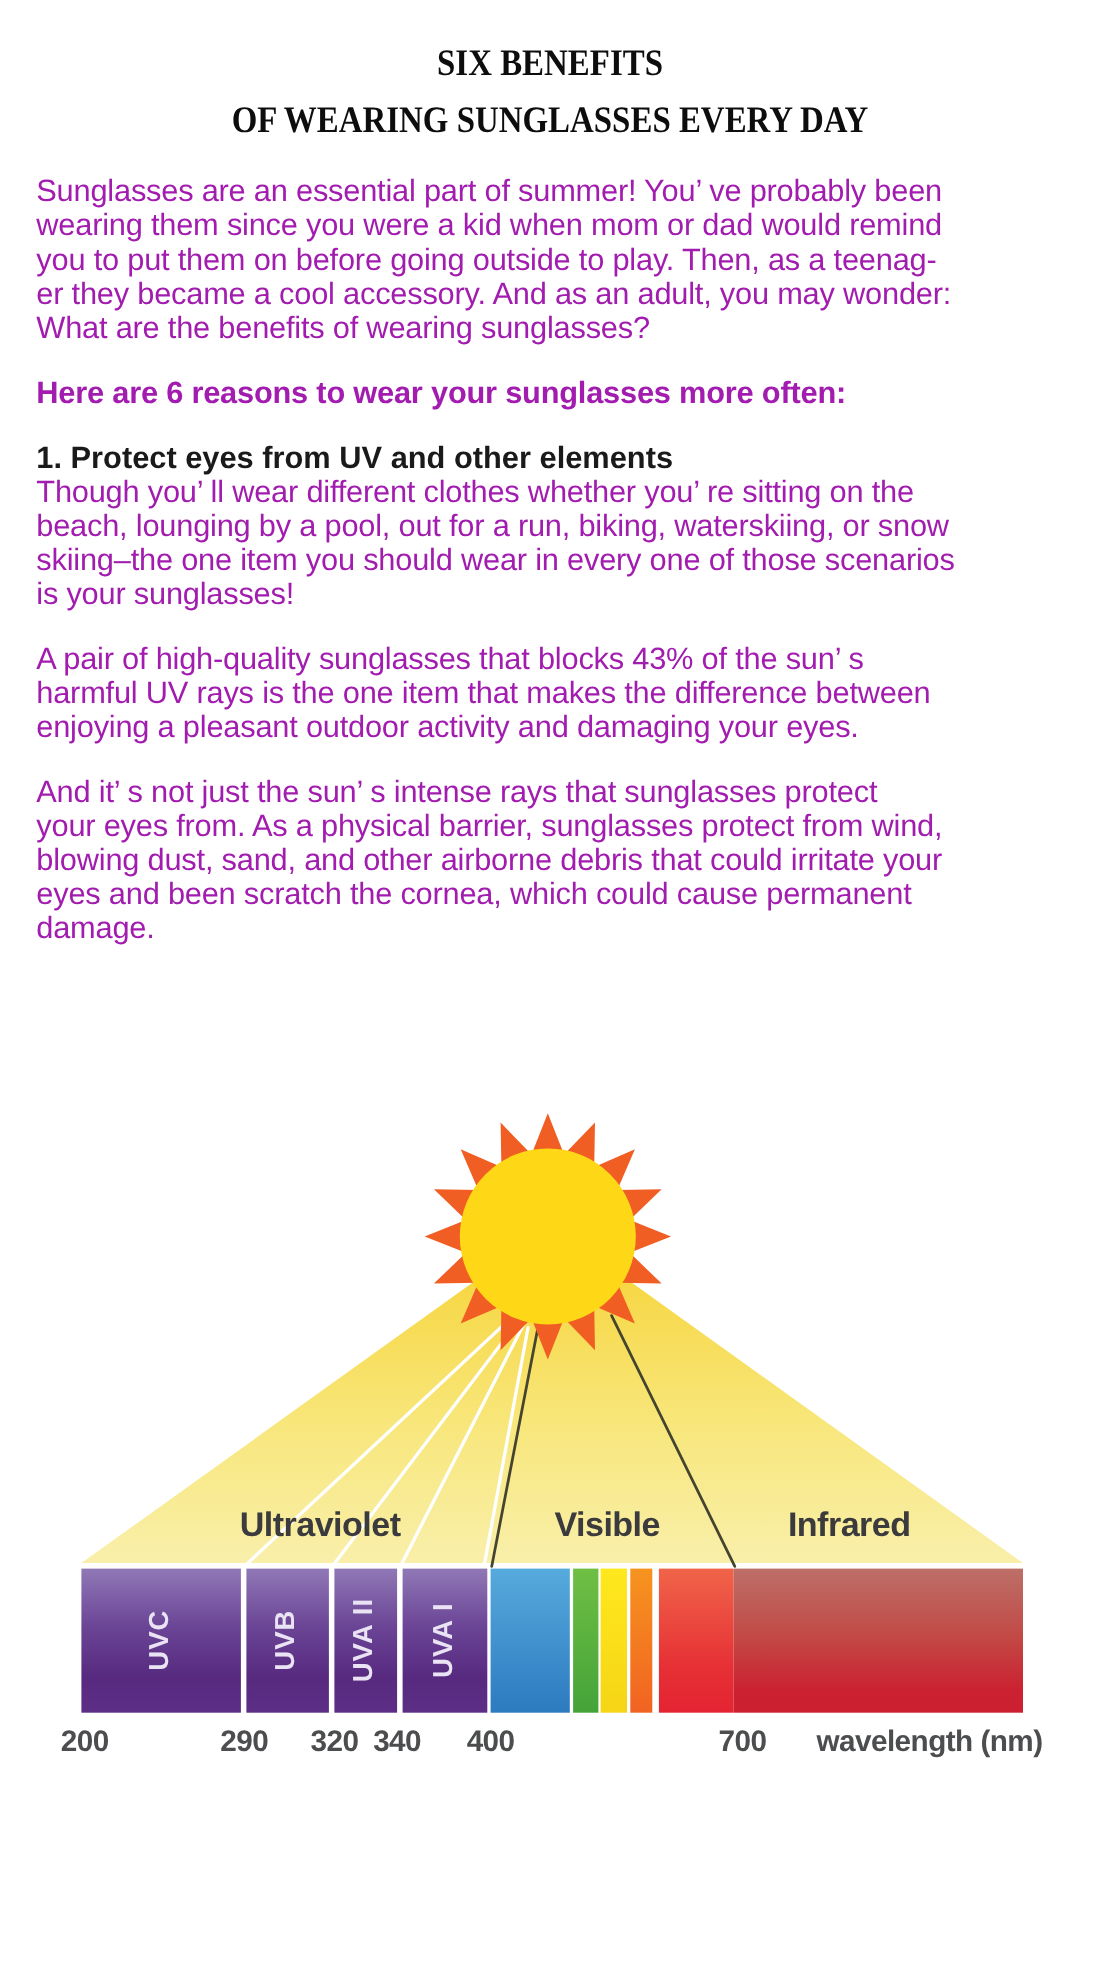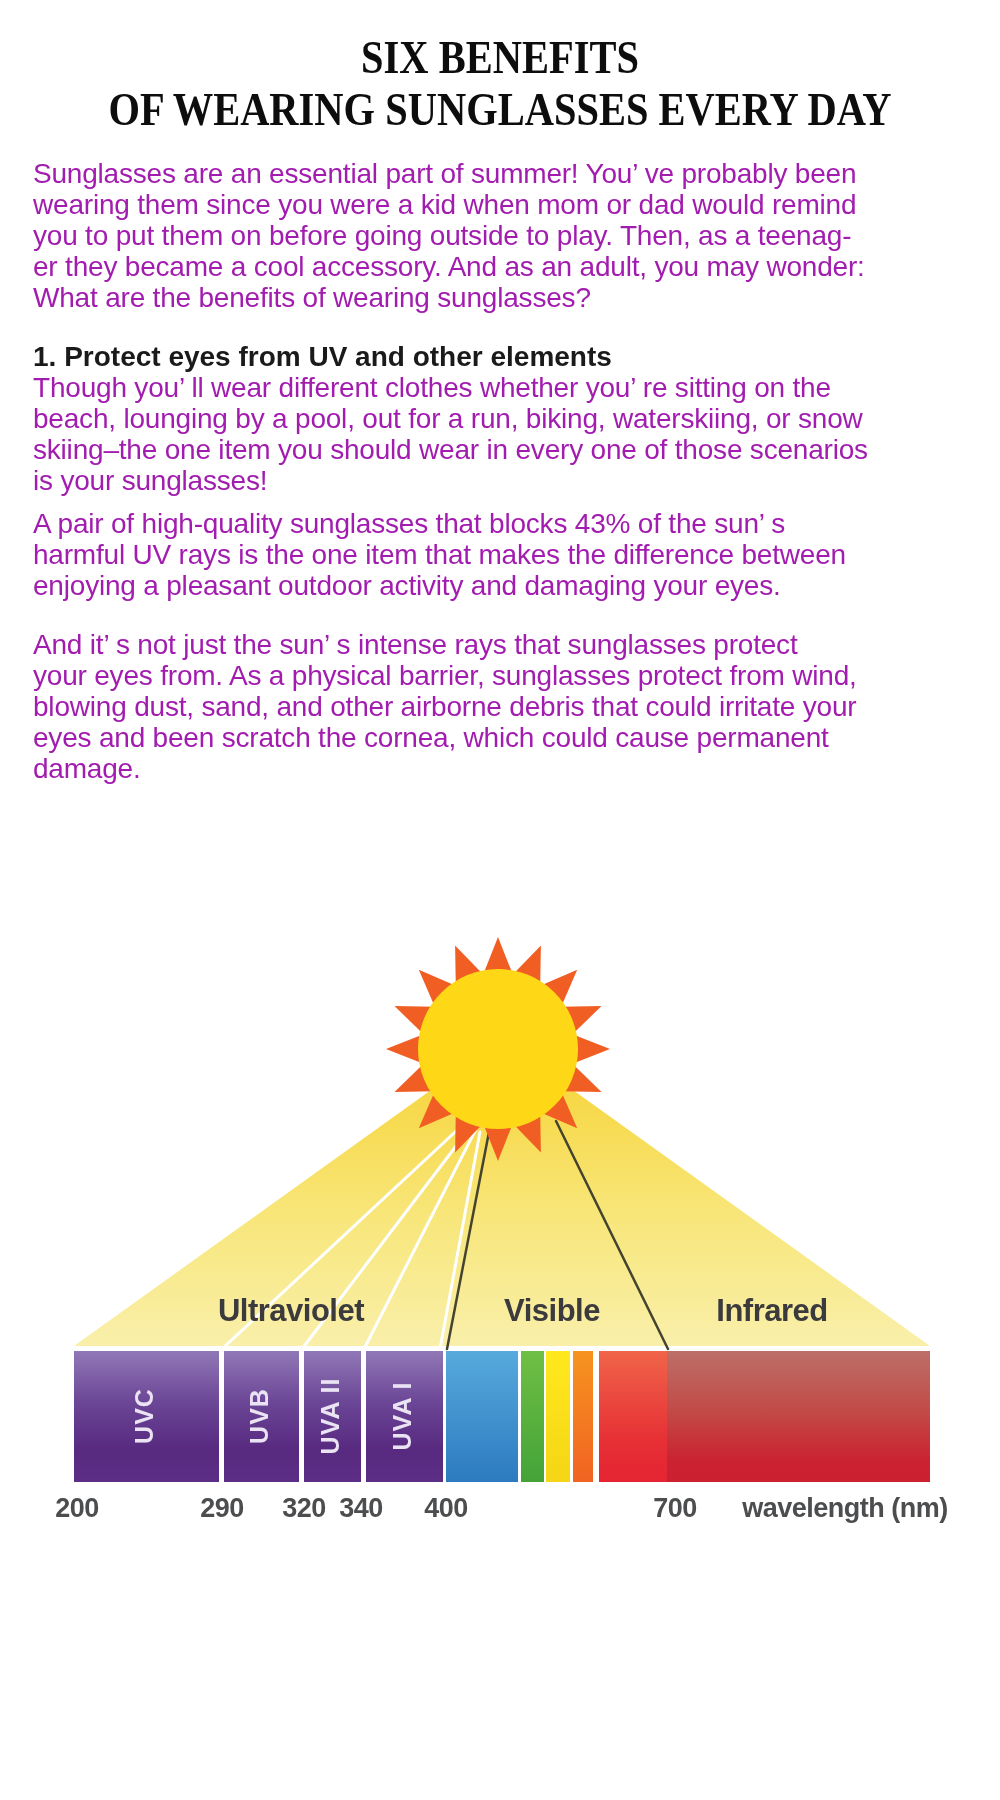--- a/index.html
+++ b/index.html
@@ -12,21 +12,21 @@
   }
   .page{width:1000px;height:1800px;position:relative;}
   
   .title-block{
     width:960px;
     padding-top:32px;
     margin:0 auto 22px auto;
     text-align:center;
     font-family:"Liberation Serif","DejaVu Serif",serif;
     font-weight:700;
-    font-size:46px;
+    font-size:34px;
     line-height:52px;
     color:#0d0d0d;
     letter-spacing:0px;
   }
   .title-line{display:block;transform:scaleX(0.88);transform-origin:50% 50%;white-space:nowrap;}
   
   .article{padding:0 40px 0 33px;}
   .article p{
     margin:0 0 28px 0;
     font-size:28px;
@@ -68,21 +68,22 @@
     <span class="title-line">SIX BENEFITS</span>
     <span class="title-line">OF WEARING SUNGLASSES EVERY DAY</span>
   </div>
 
   <div class="article">
     <p>Sunglasses are an essential part of summer! You’ ve probably been
 wearing them since you were a kid when mom or dad would remind
 you to put them on before going outside to play. Then, as a teenag-
 er they became a cool accessory. And as an adult, you may wonder:
 What are the benefits of wearing sunglasses?</p>
-    <div style="margin:0 0 12px 0;">
+    <p class="bold">Here are 6 reasons to wear your sunglasses more often:</p>
+    <div style="margin:0 0 28px 0;">
       <div class="section-heading">1. Protect eyes from UV and other elements</div>
       <p style="margin-bottom:0;">Though you’ ll wear different clothes whether you’ re sitting on the
 beach, lounging by a pool, out for a run, biking, waterskiing, or snow
 skiing–the one item you should wear in every one of those scenarios
 is your sunglasses!</p>
     </div>
     <p>A pair of high-quality sunglasses that blocks 43% of the sun’ s
 harmful UV rays is the one item that makes the difference between
 enjoying a pleasant outdoor activity and damaging your eyes.</p>
     <p>And it’ s not just the sun’ s intense rays that sunglasses protect

